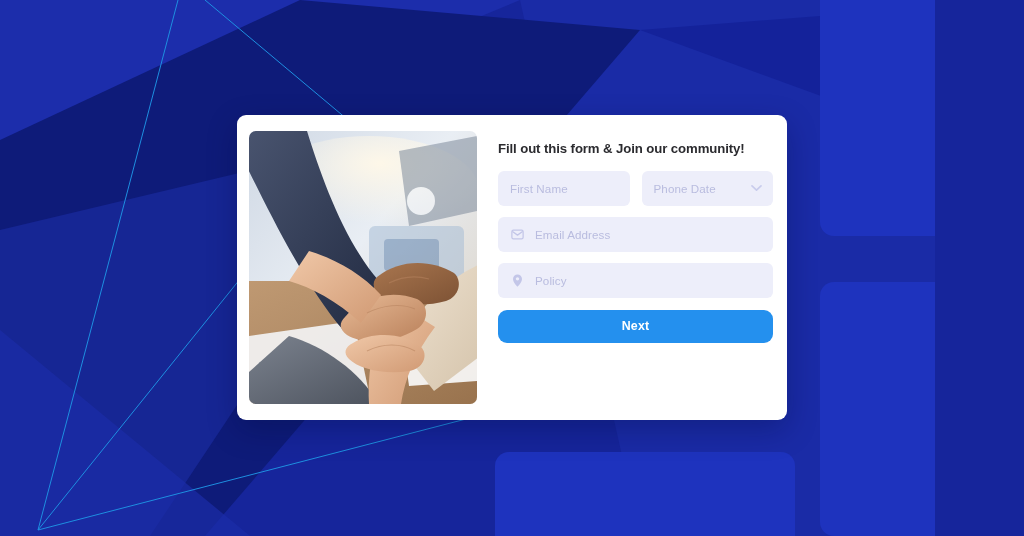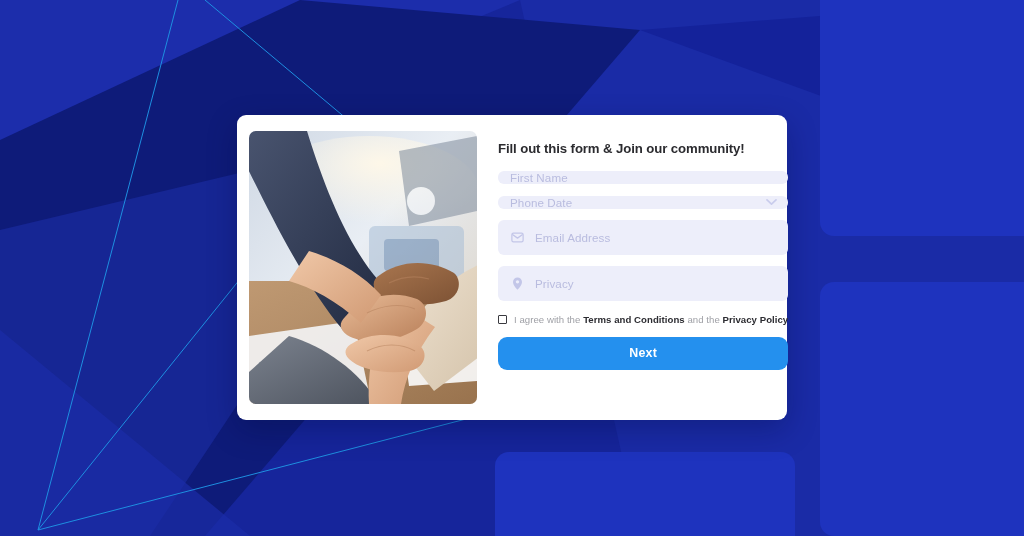--- a/index.html
+++ b/index.html
@@ -9,21 +9,21 @@
   body {
     width: 1024px;
     height: 536px;
     overflow: hidden;
     font-family: "Liberation Sans", sans-serif;
     background: #16259B;
   }
 
   #stage {
     position: relative;
-    width: 1024px;
+    width: 935px;
     height: 536px;
     overflow: hidden;
     background: #16259B;
   }
 
   
   #bg-layer {
     position: absolute;
     inset: 0;
     width: 1024px;
@@ -70,21 +70,20 @@
     font-weight: bold;
     color: #2b2b2f;
     letter-spacing: -0.1px;
     margin: 10px 0 0 0;
     line-height: 1.2;
     white-space: nowrap;
   }
 
   .row-split {
     display: flex;
-    flex-direction: column;
     gap: 12px;
     margin-top: 14px;
   }
 
   .field {
     position: relative;
     background: #EDEEFA;
     border-radius: 6px;
     height: 35px;
     display: flex;
@@ -335,25 +334,21 @@
         <span class="field-text">Email Address</span>
       </div>
 
       <div class="field full">
         <span class="field-icon">
           <svg width="15" height="15" viewBox="0 0 24 24" fill="currentColor">
             <path d="M12 2.2c-4 0-7.2 3.2-7.2 7.2 0 5.4 7.2 12.4 7.2 12.4s7.2-7 7.2-12.4c0-4-3.2-7.2-7.2-7.2z"></path>
             <circle cx="12" cy="9.3" r="2.7" fill="#EDEEFA"></circle>
           </svg>
         </span>
-        <span class="field-text">Privacy</span>
+        <span class="field-text">Policy</span>
       </div>
 
-      <div class="terms-row">
-        <span class="checkbox"></span>
-        <span class="terms-text"><span>I agree with the </span><span class="lnk">Terms and Conditions</span><span> and the </span><span class="lnk">Privacy Policy</span></span>
-      </div>
 
       <button class="next-btn">Next</button>
 
     </div>
   </div>
 </div>
 
 </body></html>

